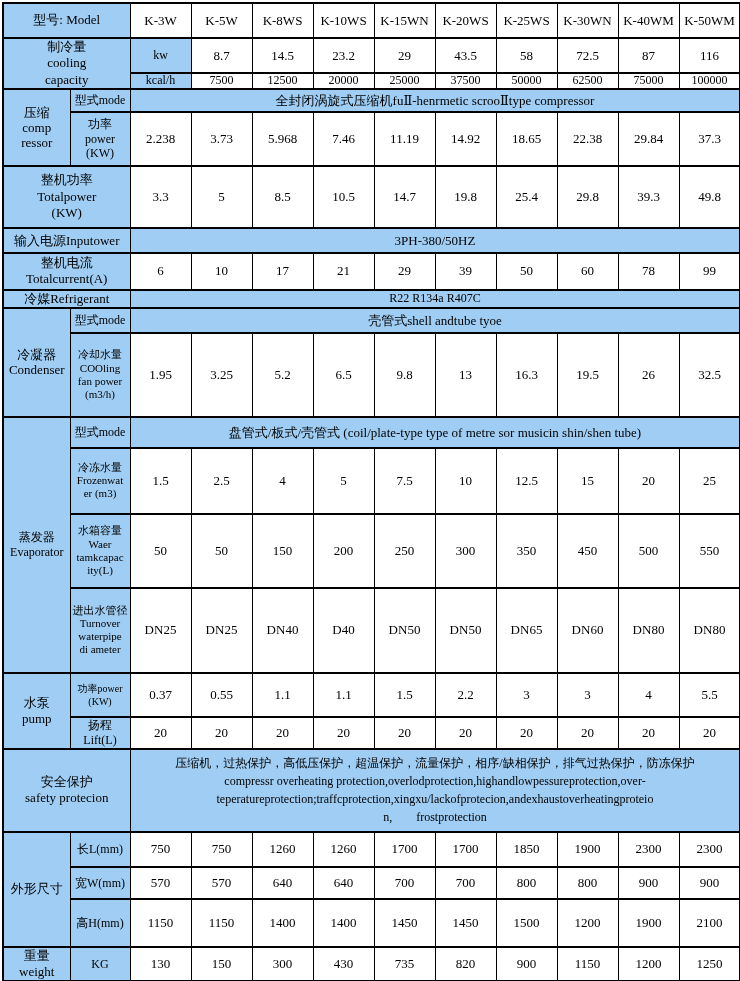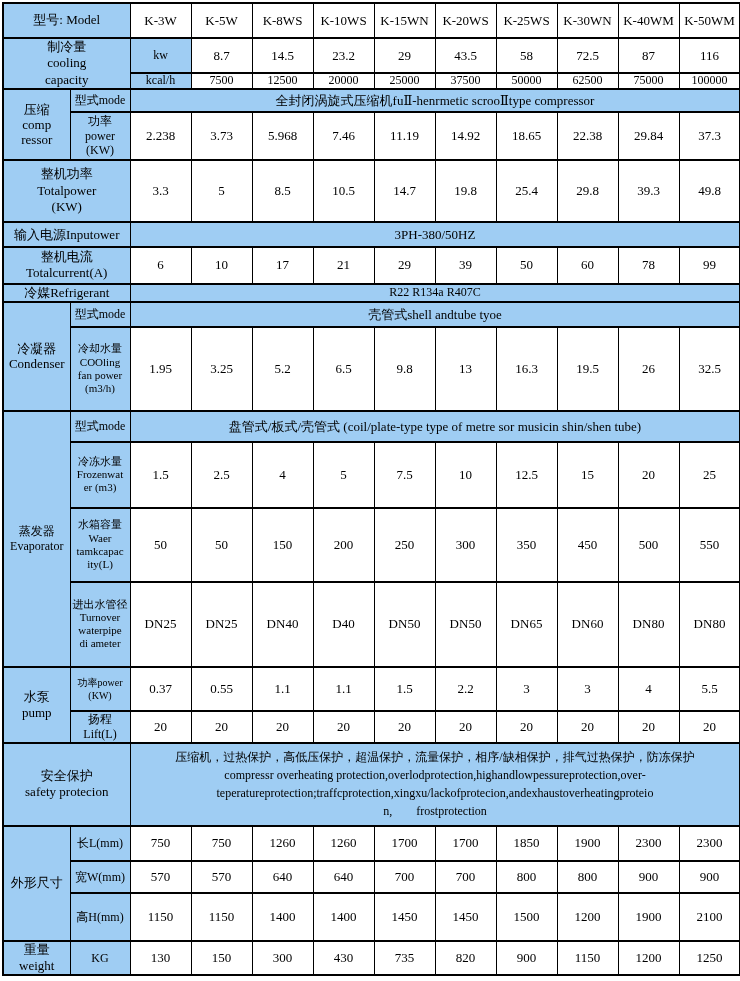--- a/index.html
+++ b/index.html
@@ -123,21 +123,21 @@
           <td class="d">125000</td>
         </tr>
 
     <tr style="height:23px" class="snug">
       <td class="lbl" rowspan="2">压缩
 comp
 ressor</td>
       <td class="sub">型式mode</td>
       <td class="merge" colspan="10">全封闭涡旋式压缩机fuⅡ-henrmetic scrooⅡtype compressor</td>
     </tr>
-    <tr style="height:48px">
+    <tr style="height:54px">
       <td class="sub">功率
 power
 (KW)</td>
     <td class="d">2.238</td>
           <td class="d">3.73</td>
           <td class="d">5.968</td>
           <td class="d">7.46</td>
           <td class="d">11.19</td>
           <td class="d">14.92</td>
           <td class="d">18.65</td>

